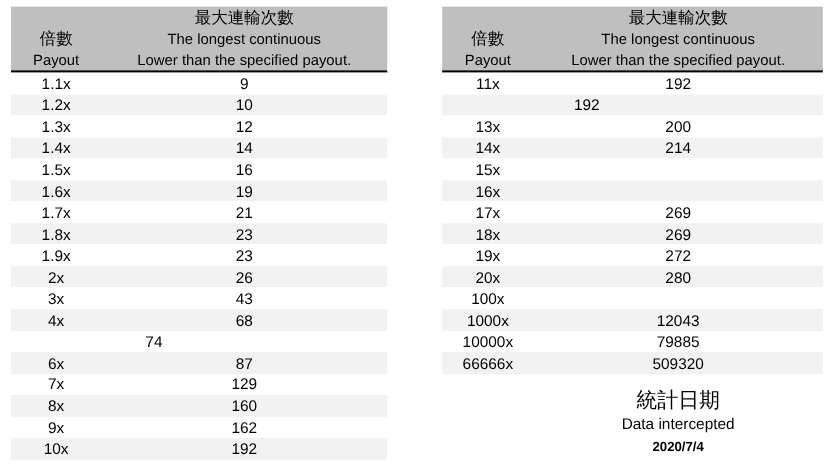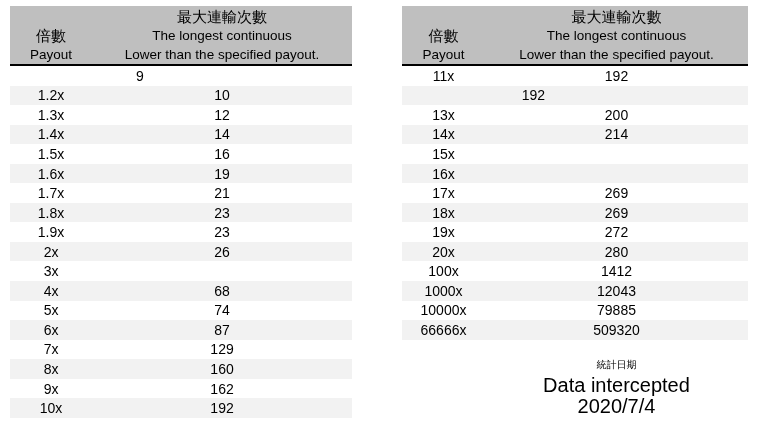--- a/index.html
+++ b/index.html
@@ -31,41 +31,42 @@
   .h-en{font-size:13.5px;line-height:19px;}
   .tbody{width:100%;}
   .row{display:flex;height:19.55px;align-items:center;font-size:14px;background:var(--row-bg);}
   .row.alt{background:var(--row-alt);}
   .row .c1{width:24%;text-align:center;}
   .row .c2{width:76%;text-align:center;}
   .footer-note{
     position:absolute;left:485px;top:354px;width:263px;
     text-align:center;
   }
-  .footer-note .f-zh{font-size:10px;line-height:21px;}
-  .footer-note .f-en{font-size:20px;line-height:21px;}
-  .footer-note .f-date{font-size:20px;line-height:21px;}
+  .footer-note .f-zh{font-size:19px;line-height:21px;}
+  .footer-note .f-en{font-size:14px;line-height:21px;}
+  .footer-note .f-date{font-size:12px;line-height:21px;font-weight:bold;}
 </style>
 </head>
 <body>
 
 <section class="payout-table" id="table-left">
   <div class="thead">
     <div class="hcol hcol-payout">
       <div class="h-zh">倍數</div>
       <div class="h-en">Payout</div>
     </div>
     <div class="hcol hcol-value">
       <div class="h-zh">最大連輸次數</div>
       <div class="h-en">The longest continuous</div>
       <div class="h-en">Lower than the specified payout.</div>
     </div>
   </div>
   <div class="tbody">
       <div class="row">
+        <span class="c1">1.1x</span>
         <span class="c2">9</span>
       </div>
       <div class="row alt">
         <span class="c1">1.2x</span>
         <span class="c2">10</span>
       </div>
       <div class="row">
         <span class="c1">1.3x</span>
         <span class="c2">12</span>
       </div>
@@ -92,27 +93,27 @@
       <div class="row">
         <span class="c1">1.9x</span>
         <span class="c2">23</span>
       </div>
       <div class="row alt">
         <span class="c1">2x</span>
         <span class="c2">26</span>
       </div>
       <div class="row">
         <span class="c1">3x</span>
+        <span class="c2">43</span>
       </div>
       <div class="row alt">
         <span class="c1">4x</span>
         <span class="c2">68</span>
       </div>
       <div class="row">
-        <span class="c1">5x</span>
         <span class="c2">74</span>
       </div>
       <div class="row alt">
         <span class="c1">6x</span>
         <span class="c2">87</span>
       </div>
       <div class="row">
         <span class="c1">7x</span>
         <span class="c2">129</span>
       </div>
@@ -176,21 +177,20 @@
       <div class="row">
         <span class="c1">19x</span>
         <span class="c2">272</span>
       </div>
       <div class="row alt">
         <span class="c1">20x</span>
         <span class="c2">280</span>
       </div>
       <div class="row">
         <span class="c1">100x</span>
-        <span class="c2">1412</span>
       </div>
       <div class="row alt">
         <span class="c1">1000x</span>
         <span class="c2">12043</span>
       </div>
       <div class="row">
         <span class="c1">10000x</span>
         <span class="c2">79885</span>
       </div>
       <div class="row alt">

